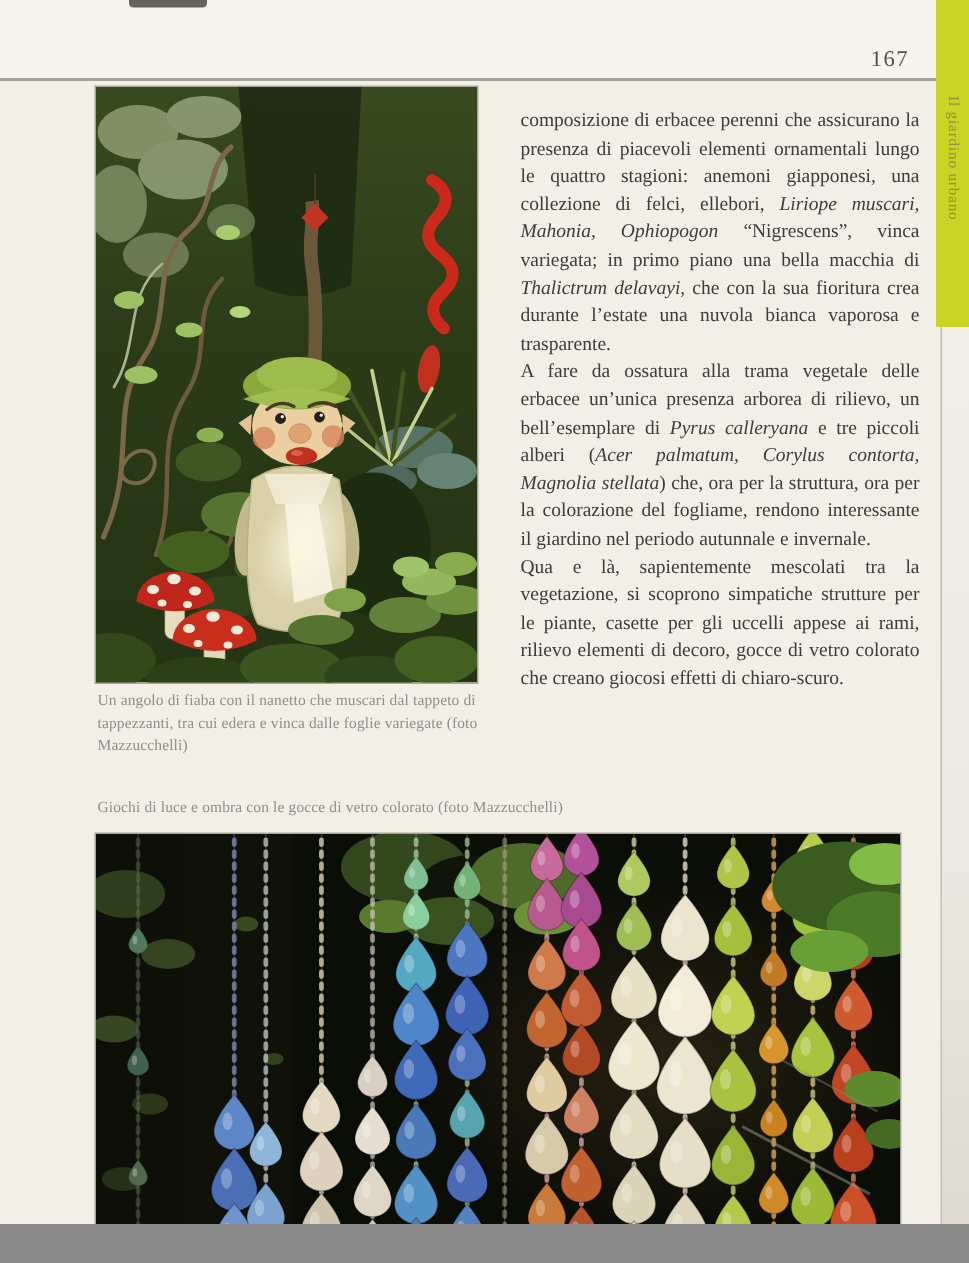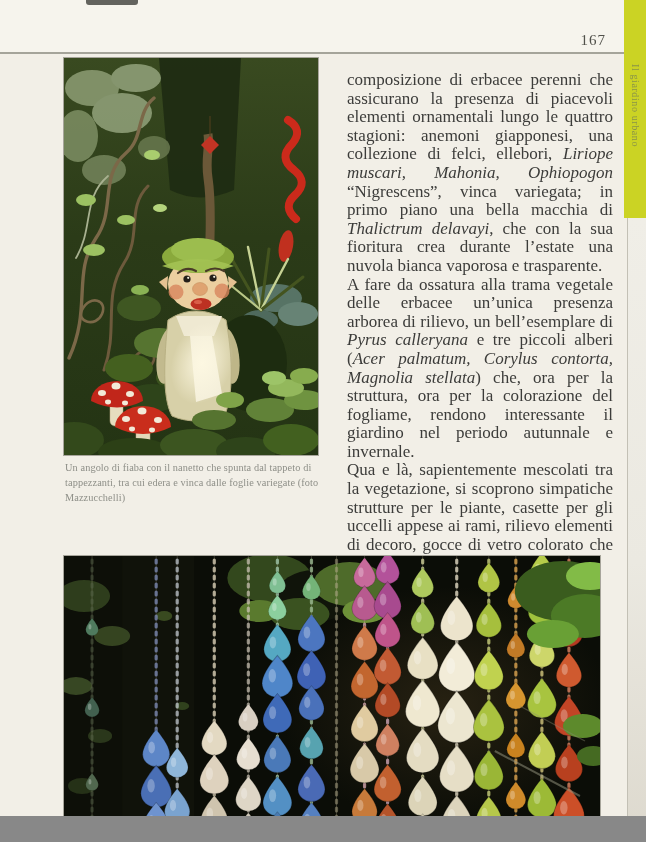--- a/index.html
+++ b/index.html
@@ -37,21 +37,21 @@
   .photo svg{display:block;width:100%;height:100%;}
   .caption{
     position:absolute;color:var(--caption_text,#8e8f88);
     font-size:10.3px;line-height:15px;letter-spacing:.1px;
   }
   .caption-1{left:65px;top:460px;width:258px;}
   .caption-2{left:65px;top:531px;width:480px;}
   .body-col{
     position:absolute;left:347px;top:71px;width:266px;
     color:var(--body_text,#3c3c3a);
-    font-size:17px;line-height:18.6px;text-align:justify;
+    font-size:13px;line-height:18.6px;text-align:justify;
   }
   .body-col p{margin:0;}
   .body-col .it{font-style:italic;}
   .bottom-strip{position:absolute;left:0;top:835px;width:646px;height:7px;background:#141208;}
 </style>
 </head>
 <body>
 
 <div class="page">
 
@@ -197,28 +197,29 @@
         <ellipse cx="206" cy="352" rx="24" ry="12" fill="#618238"></ellipse>
         <ellipse cx="240" cy="342" rx="20" ry="10" fill="#6f9340"></ellipse>
         <ellipse cx="166" cy="342" rx="14" ry="8" fill="#7fa348"></ellipse>
         <ellipse cx="222" cy="330" rx="18" ry="9" fill="#93b85c"></ellipse>
         <ellipse cx="240" cy="318" rx="14" ry="8" fill="#87ac4e"></ellipse>
         <ellipse cx="210" cy="320" rx="12" ry="7" fill="#9dc468"></ellipse>
       </g>
     </svg>
   </figure>
 
-  <figcaption class="caption caption-1">Un angolo di fiaba con il nanetto che spunta dal tappeto di tappezzanti, tra cui edera e vinca dalle foglie variegate (foto Mazzucchelli)</figcaption>
+  <figcaption class="caption caption-1">Un angolo di fiaba con il nanetto che muscari dal tappeto di tappezzanti, tra cui edera e vinca dalle foglie variegate (foto Mazzucchelli)</figcaption>
 
   <div class="body-col">
     <p><span>composizione di erbacee perenni che assicurano la presenza di piacevoli elementi ornamentali lungo le quattro stagioni: anemoni giapponesi, una collezione di felci, ellebori, </span><span class="it">Liriope muscari, Mahonia, Ophiopogon</span><span> “Nigrescens”, vinca variegata; in primo piano una bella macchia di </span><span class="it">Thalictrum delavayi</span><span>, che con la sua fioritura crea durante l’estate una nuvola bianca vaporosa e trasparente.</span></p>
     <p><span>A fare da ossatura alla trama vegetale delle erbacee un’unica presenza arborea di rilievo, un bell’esemplare di </span><span class="it">Pyrus calleryana</span><span> e tre piccoli alberi (</span><span class="it">Acer palmatum, Corylus contorta, Magnolia stellata</span><span>) che, ora per la struttura, ora per la colorazione del fogliame, rendono interessante il giardino nel periodo autunnale e invernale.</span></p>
     <p><span>Qua e là, sapientemente mescolati tra la vegetazione, si scoprono simpatiche strutture per le piante, casette per gli uccelli appese ai rami, rilievo elementi di decoro, gocce di vetro colorato che creano giocosi effetti di chiaro-scuro.</span></p>
   </div>
 
+  <figcaption class="caption caption-2">Giochi di luce e ombra con le gocce di vetro colorato (foto Mazzucchelli)</figcaption>
 
   <figure class="photo glass-photo">
     <svg id="drops-svg" viewBox="0 0 535 280" preserveAspectRatio="none">
       <defs>
         <g id="dropshape">
           <path d="M0,-11 C5.5,-4.5 9,1.5 9,5.5 A9,8.2 0 0 1 -9,5.5 C-9,1.5 -5.5,-4.5 0,-11 Z" stroke="rgba(0,0,0,0.25)" stroke-width="0.6"></path>
           <ellipse cx="-3" cy="1" rx="2.2" ry="4" fill="#ffffff" opacity="0.28"></ellipse>
         </g>
         <radialGradient id="glow" cx="0.5" cy="0.5" r="0.5">
           <stop offset="0" stop-color="#2c2514" stop-opacity=".85"></stop>

